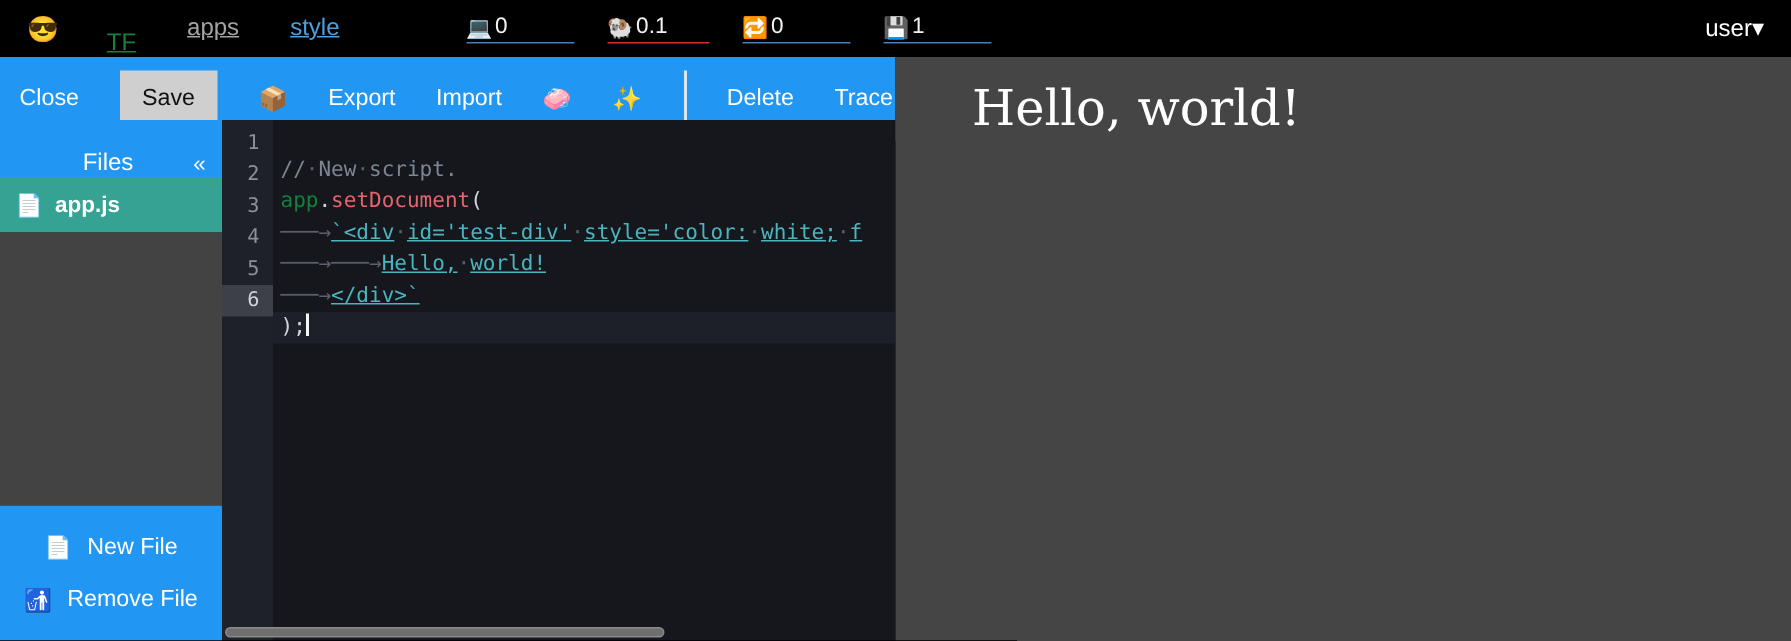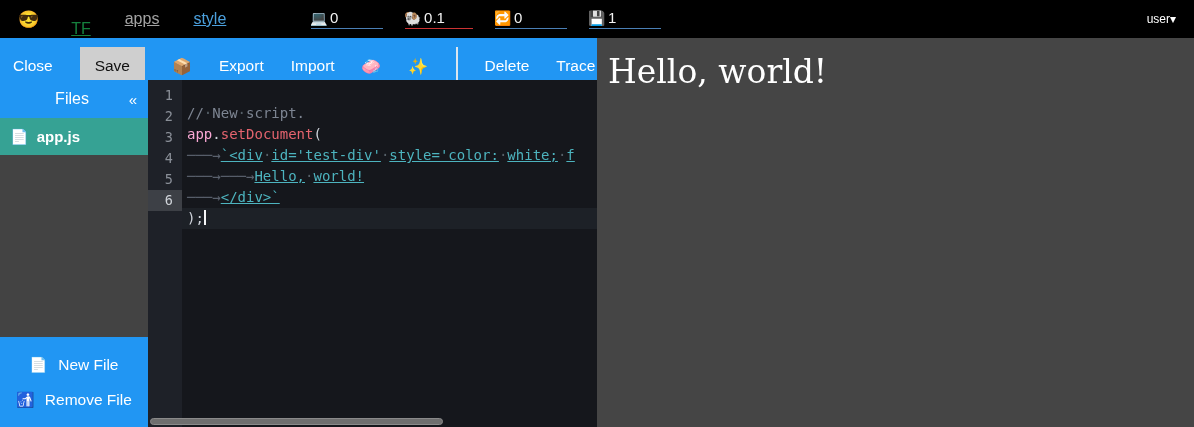--- a/index.html
+++ b/index.html
@@ -15,37 +15,37 @@
   .nav-link.white { color:#15803d;margin-top:20px; }
   .nav-link.purple { color:#a3a3a3; }
   .nav-link.blue { color:#4ba0dd; }
   .knobs { font-size:16px; margin-right:30px; }
   .metrics { display:flex; align-items:flex-start; gap:22px; }
   .metric { display:inline-flex; align-items:center; min-width:72px;
             border-bottom:1px solid #4a7fb5; padding-bottom:2px; color:#fff; }
   .metric.u-red { border-bottom-color:#cc3333; min-width:68px; }
   .m-icon { font-size:14px; margin-right:2px; }
   .m-val { font-size:15px; color:#f2f2f2; }
-  .user-menu { margin-left:auto; color:#fff; font-size:12px; cursor:pointer; }
+  .user-menu { margin-left:auto; color:#fff; font-size:16px; cursor:pointer; }
 
   
   .toolbar { position:absolute; left:0; top:38px; width:597px; height:56px;
              background:#2196f3; display:flex; align-items:center;
              padding:0 13px; gap:27px; }
   .tb-btn { background:none; border:none; color:#fff; font-size:15.5px;
             font-family:"Liberation Sans", sans-serif; cursor:pointer; }
   .tb-btn.active { background:#cfcfcf; color:#111; padding:10px 15px; }
   .tb-icon { font-size:16px; cursor:pointer; }
   .empty-box { width:34px; height:38px; border:1px solid #dbe6ef; cursor:pointer; }
 
   
   .sidebar { position:absolute; left:0; top:80px; width:148px; height:347px;
              display:flex; flex-direction:column; }
   .side-header { height:38px; background:#2196f3; color:#fff; display:flex;
-                 align-items:center; font-size:16px; }
+                 align-items:flex-end; font-size:16px; }
   .side-title { flex:1; text-align:center; padding-left:26px; }
   .collapse { width:30px; text-align:center; font-size:15px; cursor:pointer; }
   .file-row { height:37px; background:#36a294; color:#fff; display:flex;
               align-items:center; padding-left:10px; gap:8px; cursor:pointer; }
   .file-icon { font-size:15px; }
   .file-name { font-weight:bold; font-size:15px; }
   .side-fill { flex:1; background:#434343; }
   .side-footer { background:#2196f3; padding:8px 0 8px 0; }
   .side-action { height:31px; display:flex; align-items:center; justify-content:center;
                  gap:10px; color:#fff; font-size:15.5px; cursor:pointer; margin:4px 0; }
@@ -56,34 +56,34 @@
             background:#15171c; display:flex; overflow:hidden;
             font-family:"DejaVu Sans Mono", monospace; font-size:14px; }
   .gutter { width:34px; background:#1e2128; padding-top:5px; flex:none; }
   .gutter-cell { height:21px; line-height:21px; text-align:right; padding-right:9px;
                  color:#8a8f98; font-size:13.5px; }
   .gutter-cell.active { background:#3d4046; color:#d0d4da; }
   .code { flex:1; padding-top:23px; overflow:hidden; }
   .code-line { height:21px; line-height:21px; white-space:pre; padding-left:5px; }
   .code-line.active { background:#1d2127; }
   .tk-cm { color:#7d8592; }
-  .tk-id { color:#f9a8d4; }
+  .tk-id { color:#15803d; }
   .tk-str { color:#4db4bf;text-decoration:underline; }
   .tk-fn { color:#e5646e; }
   .tk-pl { color:#cfd4dc; }
   .tk-ws { color:#566068; }
   .tk-tab { color:#5a616d; }
   .cursor { display:inline-block; width:2px; height:15px; background:#f5f6f7;
             vertical-align:-2px; }
   .hscrollbar { position:absolute; left:150px; top:418px; width:293px; height:7px;
                 background:#6f6f6f; border-radius:4px; border:1px solid #8a8a8a; cursor:pointer; }
 
   
   .preview { position:absolute; left:597px; top:38px; width:597px; height:389px;
-             background:#454545; }
+             background:#454545;padding-left:40px; }
   .preview-text { color:#ffffff; font-family:"DejaVu Serif", serif; font-size:33px;
                   padding:14px 0 0 11px; }
 </style>
 </head>
 <body>
 
 <div class="app">
 
   <div class="topbar">
     <span class="logo">😎</span>

